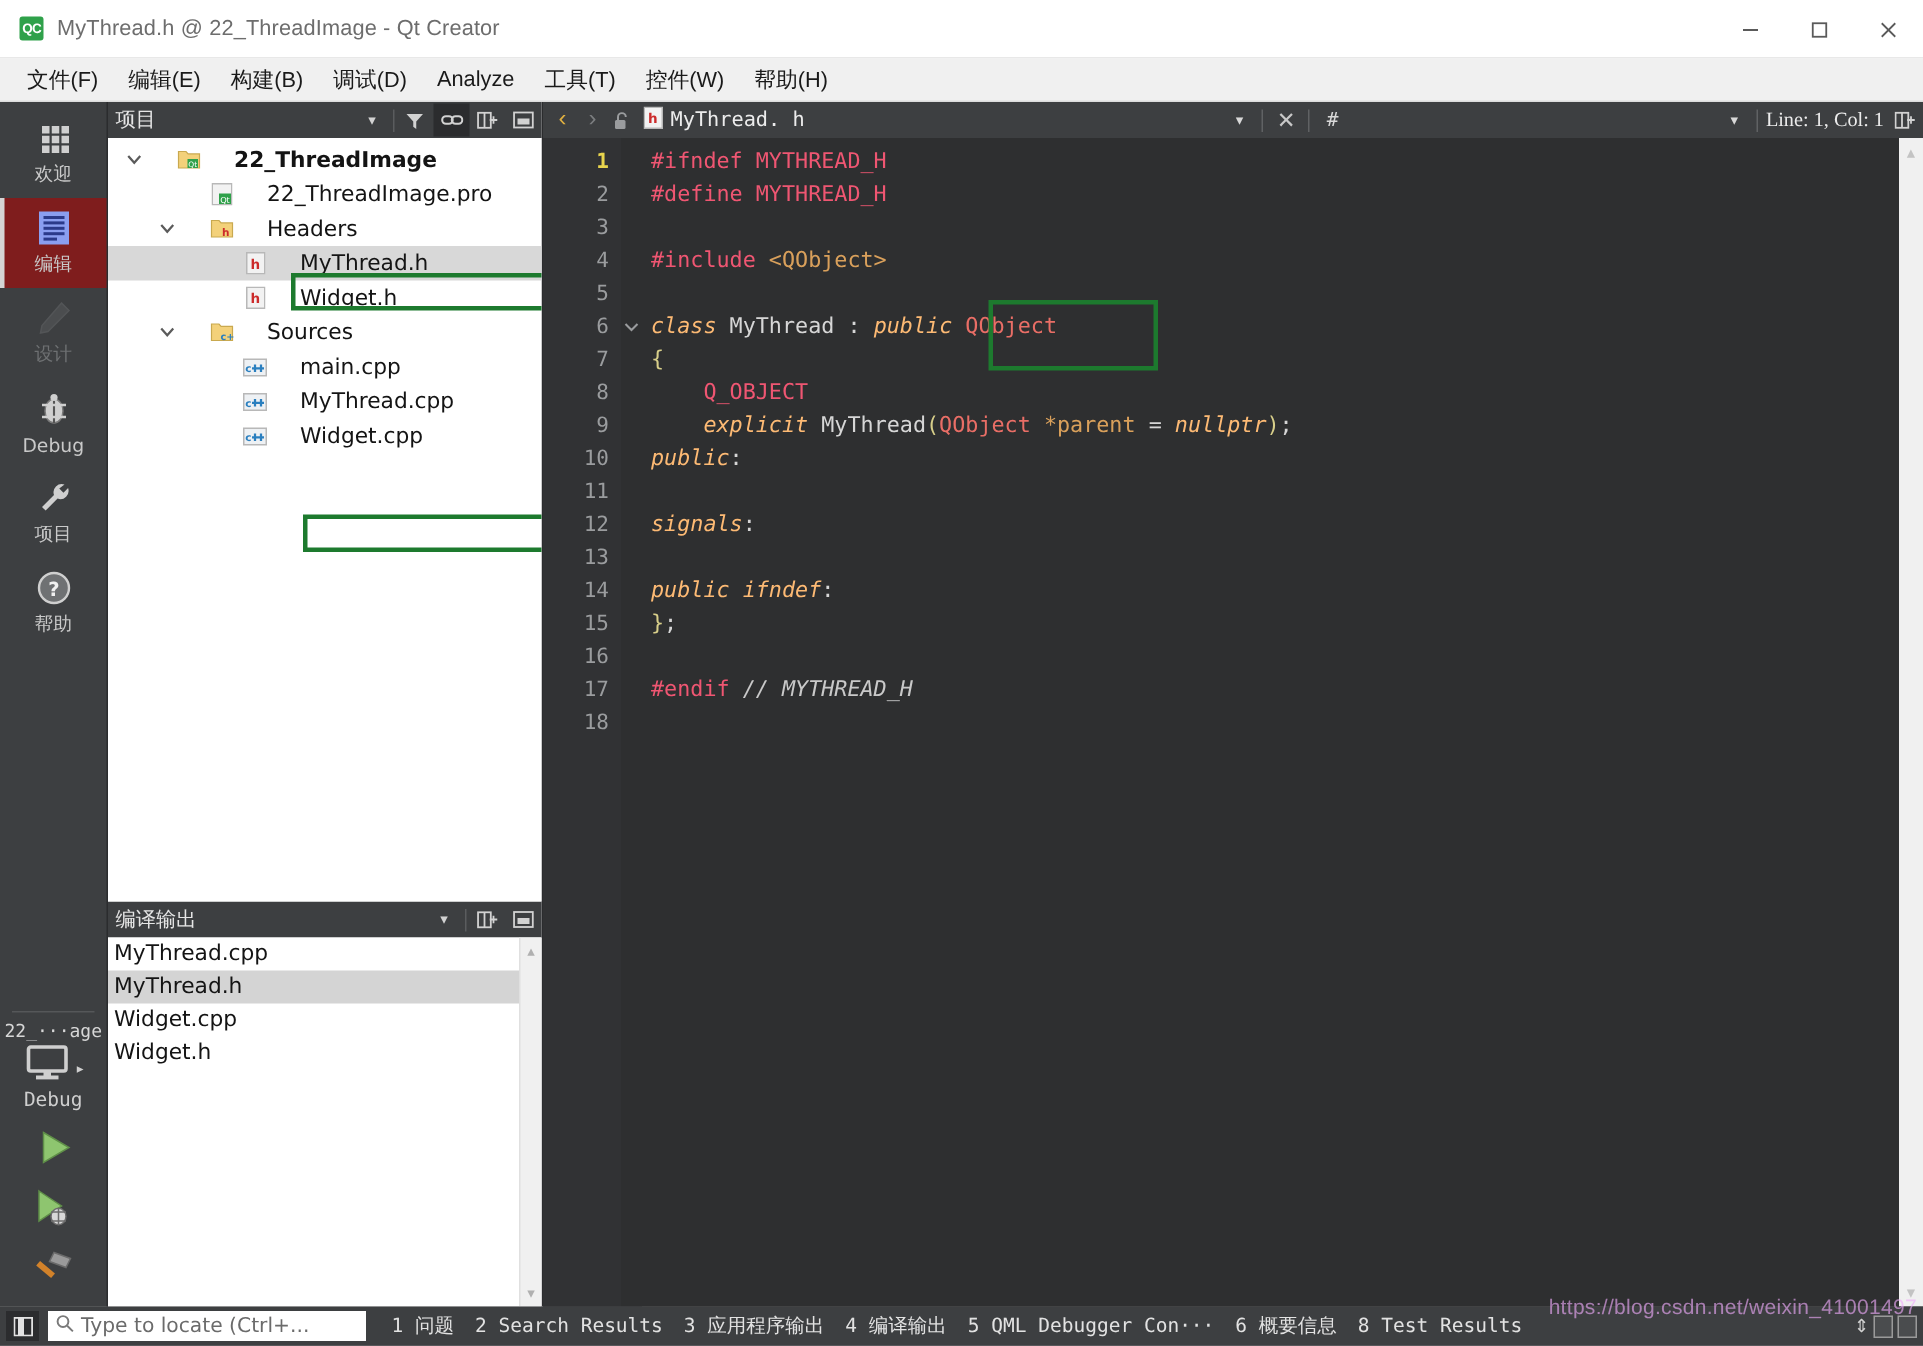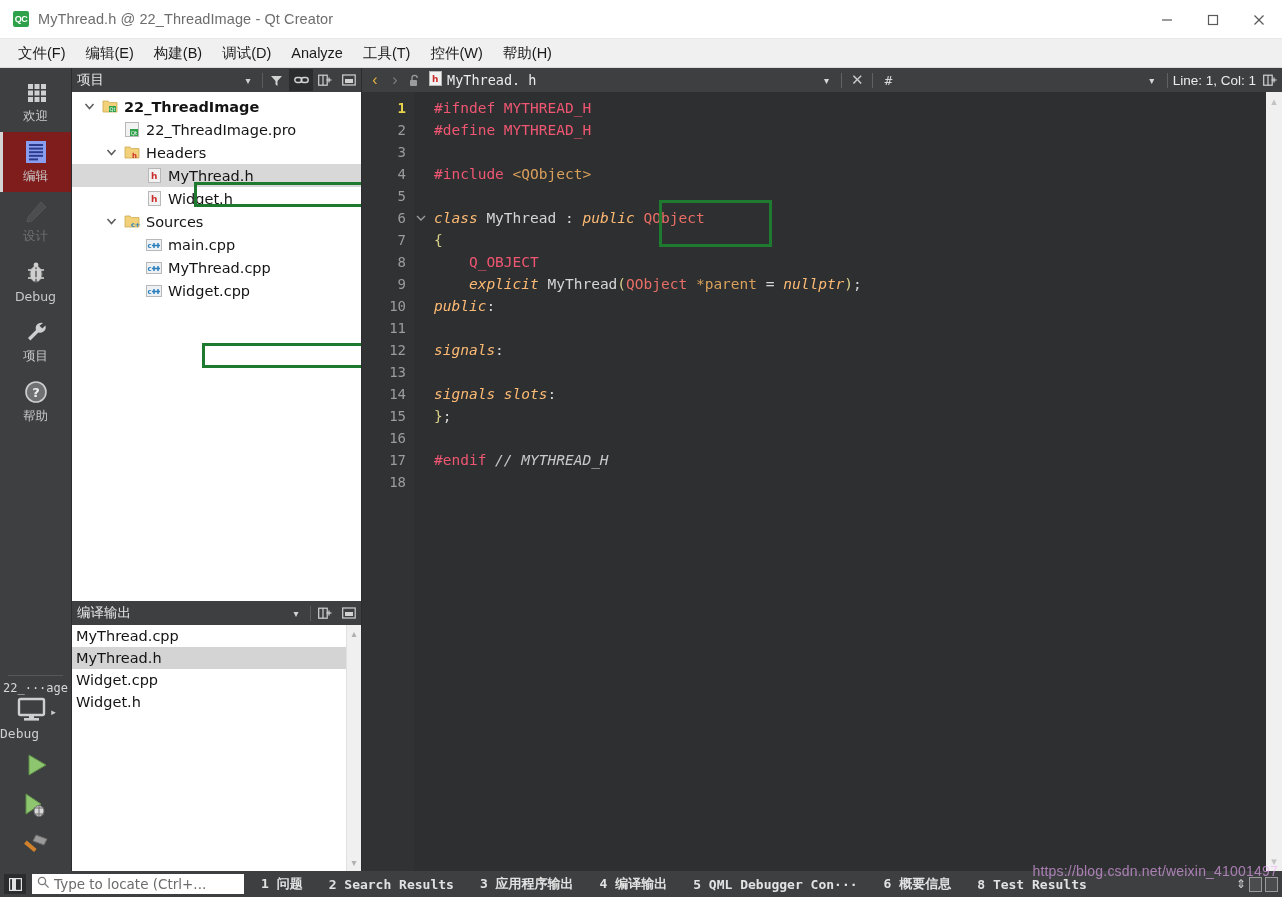--- a/index.html
+++ b/index.html
@@ -86,21 +86,21 @@
   .mode-spacer { flex: 1; }
   .kit-area { padding-bottom: 6px; }
   .kit-sep { height: 1px; background: #555759; margin: 0 8px 5px 8px; }
   .kit-name {
     color: #d7d7d7; font-size: 12px; text-align: center;
     font-family: "DejaVu Sans Mono", monospace;
     margin-bottom: 2px;
     white-space: nowrap; overflow: hidden;
   }
   .kit-box {
-    display: flex; flex-direction: column; 
+    display: flex; flex-direction: column; align-items: center;
     padding-bottom: 4px;
   }
   .kit-row { display: flex; align-items: center; justify-content: center; gap: 2px; }
   .kit-sub { color: #cfcfcf; font-size: 13px; font-family: "DejaVu Sans Mono", monospace; margin-top: -1px;}
   .runbtn { height: 40px; display: flex; align-items: center; justify-content: center; }
 
   
   .leftdock {
     width: 290px; min-width: 290px;
     display: flex; flex-direction: column;
@@ -122,20 +122,21 @@
   .dock-sep { width: 1px; height: 15px; background: #5a5c5e; margin: 0 2px; }
 
   .tree {
     flex: 1; background: #fff; overflow: hidden;
     padding-top: 3px; position: relative;
   }
   .trow {
     height: 23px; display: flex; align-items: center;
     font-size: 14.5px; color: #141414; white-space: nowrap;
     position: relative;
+    gap: 16px;
   }
   .trow.sel { background: #d8d8d8; }
   .twist {
     width: 22px; text-align: center; color: #5b5b5b; font-size: 11px;
     display: flex; align-items: center; justify-content: center;
   }
   .ticon { width: 20px; display: flex; align-items: center; justify-content: center; margin-right: 4px; }
   .tlabel { font-family: "DejaVu Sans", sans-serif; font-size: 14.5px; }
   .tlabel.bold { font-weight: bold; }
 
@@ -168,21 +169,21 @@
     font-size: 13px; padding-left: 3px;
   }
   .edbtn { width: 20px; height: 22px; display: flex; align-items: center; justify-content: center; }
   .edfile {
     display: flex; align-items: center; gap: 5px; margin-left: 4px;
     font-family: "DejaVu Sans Mono", monospace; font-size: 13.5px; color: #ececec;
   }
   .ed-vsep { width: 1px; height: 15px; background: #606264; margin: 0 5px; }
   .edspacer { flex: 1; }
   .edline {
-    font-family: Liberation Sans, sans-serif; font-size: 13.5px; color: #ececec;
+    font-family: Liberation Serif, serif; font-size: 13.5px; color: #ececec;
     padding-right: 4px; white-space: nowrap; text-align: center;
   }
 
   .edarea { flex: 1; display: flex; background: #2e2f30; position: relative; min-height: 0; }
   .gutter {
     width: 52px; min-width: 52px; background: #313234;
     padding-top: 5px; text-align: right;
   }
   .gline {
     height: 22px; line-height: 22px; padding-right: 8px;
@@ -220,21 +221,21 @@
     width: 22px; height: 20px; background: #2b2c2e;
     display: flex; align-items: center; justify-content: center; margin-right: 6px;
   }
   .locator {
     width: 212px; height: 20px; background: #fff;
     display: flex; align-items: center; gap: 4px;
     padding-left: 5px; color: #6b6b6b; font-size: 13.5px;
     font-family: "DejaVu Sans", sans-serif;
     overflow: hidden; white-space: nowrap;
   }
-  .sb-items { display: flex; align-items: center; margin-left: 10px; gap: 12px; font-weight: bold; }
+  .sb-items { display: flex; align-items: center; margin-left: 10px; gap: 0px; }
   .sb-item {
     font-family: "DejaVu Sans Mono", monospace; font-size: 13px; color: #e2e2e2;
     padding: 2px 7px; white-space: nowrap;
   }
   .sb-right { position: absolute; right: 4px; display: flex; align-items: center; gap: 3px; }
   .sb-sq { width: 13px; height: 15px; border: 1px solid #9a9a9a; background: #4a4c4e; }
 
   .watermark {
     position: absolute;
     right: 4px; bottom: 18px;
@@ -676,21 +677,21 @@
             <div class="cline"><span class="tok-pre">#include </span><span class="tok-str">&lt;QObject&gt;</span></div>
             <div class="cline"></div>
             <div class="cline"><span class="tok-kw">class </span><span class="tok-plain">MyThread</span><span class="tok-plain"> : </span><span class="tok-kw">public </span><span class="tok-type">QObject</span></div>
             <div class="cline"><span class="tok-punc">{</span></div>
             <div class="cline"><span class="tok-plain">    </span><span class="tok-pre">Q_OBJECT</span></div>
             <div class="cline"><span class="tok-plain">    </span><span class="tok-kw">explicit </span><span class="tok-plain">MyThread</span><span class="tok-punc">(</span><span class="tok-type">QObject </span><span class="tok-str">*parent</span><span class="tok-plain"> = </span><span class="tok-kw">nullptr</span><span class="tok-punc">)</span><span class="tok-plain">;</span></div>
             <div class="cline"><span class="tok-kw">public</span><span class="tok-plain">:</span></div>
             <div class="cline"></div>
             <div class="cline"><span class="tok-kw">signals</span><span class="tok-plain">:</span></div>
             <div class="cline"></div>
-            <div class="cline"><span class="tok-kw">signals slots</span><span class="tok-plain">:</span></div>
+            <div class="cline"><span class="tok-kw">public ifndef</span><span class="tok-plain">:</span></div>
             <div class="cline"><span class="tok-punc">}</span><span class="tok-plain">;</span></div>
             <div class="cline"></div>
             <div class="cline"><span class="tok-pre">#endif </span><span class="tok-comment">// MYTHREAD_H</span></div>
             <div class="cline"></div>
             <div class="greenbox" style="left:231px; top:108px; width:113px; height:47px;"></div>
           </div>
         <div class="edscroll">
           <span style="margin-top:3px;">▴</span>
           <span style="margin-bottom:3px;">▾</span>
         </div>

